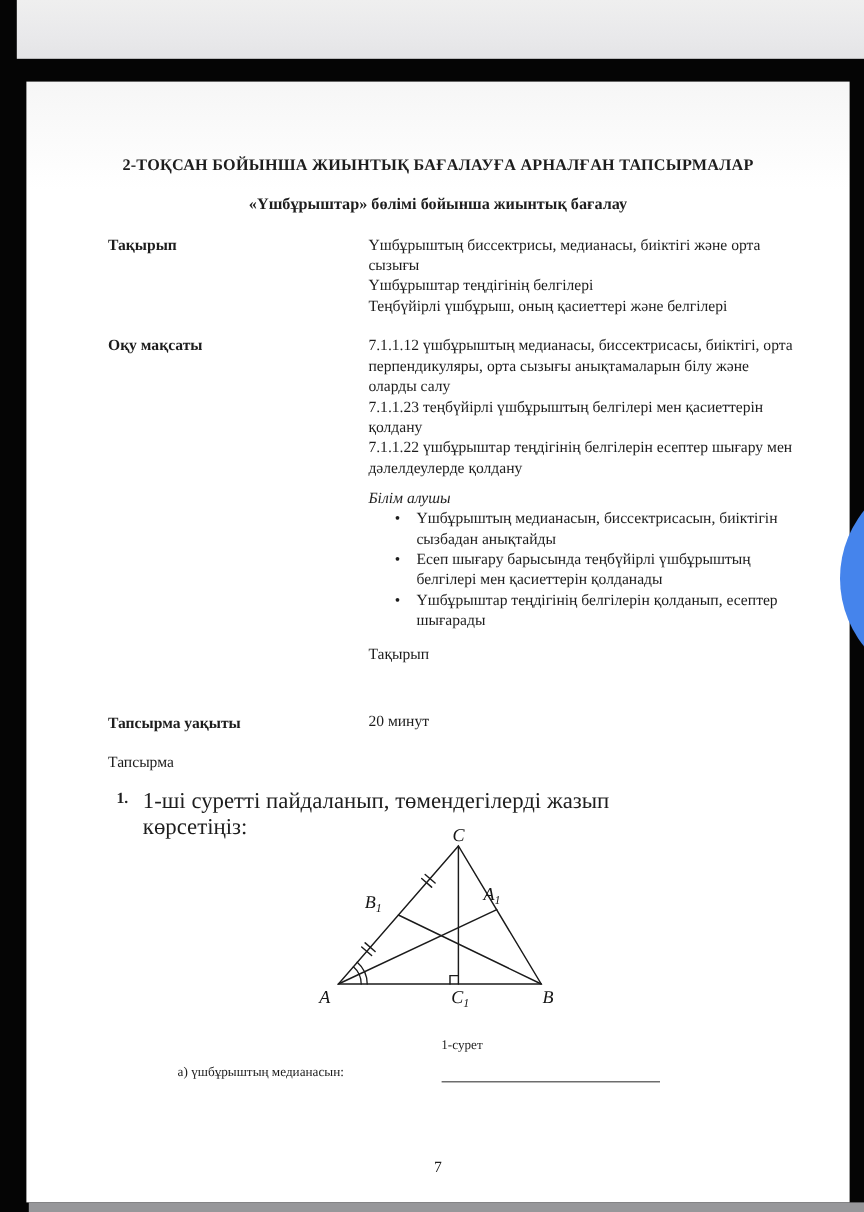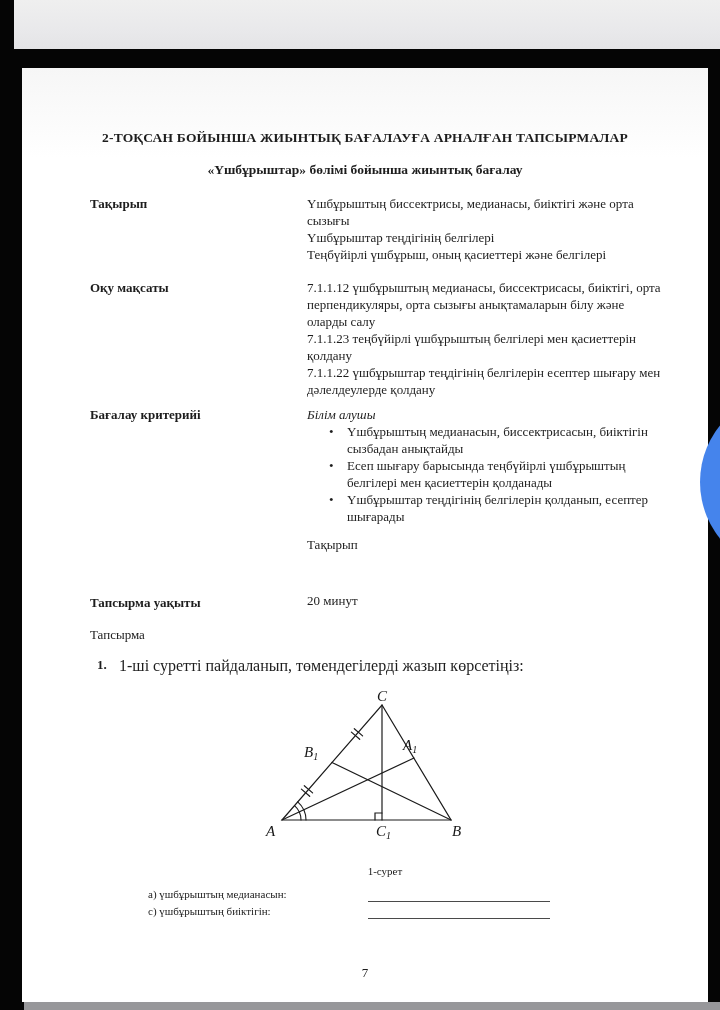--- a/index.html
+++ b/index.html
@@ -28,21 +28,21 @@
   .abs{position:absolute;}
   .doc-title{top:62px;left:0;right:0;text-align:center;font-weight:700;font-size:13.5px;letter-spacing:.2px;}
   .doc-subtitle{top:94px;left:0;right:0;text-align:center;font-weight:700;font-size:13.5px;font-family:Liberation Serif, serif;}
   .lbl{left:68px;width:175px;font-weight:700;font-size:13px;line-height:17px;}
   .val{left:256px;width:358px;font-size:13px;line-height:17px;margin-left:29px;}
   .italic{font-style:italic;}
   .bullet{position:relative;padding-left:40px;}
   .bullet .dot{position:absolute;left:22px;top:0;}
   .task-head{left:68px;font-weight:400;font-size:13px;}
   .task-num{left:75px;font-weight:700;font-size:13px;}
-  .task-text{left:97px;font-size:16px;width:480px;}
+  .task-text{left:97px;font-size:19px;width:480px;}
   .figure{left:236px;top:622px;width:210px;height:150px;}
   .fig-caption{top:797px;left:40px;right:0;text-align:center;font-size:11px;}
   .answers{left:126px;top:820px;width:480px;font-size:11px;}
   .answer-row{height:17px;position:relative;}
   .answer-blank{
     position:absolute;left:220px;top:0;width:182px;height:13px;
     border-bottom:1.2px solid #4a4a4a;
   }
   .page-number{top:897px;left:0;right:0;text-align:center;font-size:13px;}
   svg text{font-family:"Liberation Serif","DejaVu Serif",serif;font-style:italic;font-size:15px;fill:#161616;}
@@ -67,21 +67,20 @@
       <div>Теңбүйірлі үшбұрыш, оның қасиеттері және белгілері</div>
     </div>
 
     <div class="abs lbl" style="top:211px">Оқу мақсаты</div>
     <div class="abs val" style="top:211px">
       <div>7.1.1.12 үшбұрыштың медианасы, биссектрисасы,  биіктігі, орта перпендикуляры,  орта сызығы анықтамаларын білу және оларды салу</div>
       <div>7.1.1.23 теңбүйірлі үшбұрыштың белгілері мен қасиеттерін қолдану</div>
       <div>7.1.1.22 үшбұрыштар теңдігінің белгілерін есептер шығару мен дәлелдеулерде қолдану</div>
     </div>
 
-    <div class="abs lbl" style="top:338px">Бағалау критерийі</div>
     <div class="abs val" style="top:338px">
       <div class="italic">Білім алушы</div>
       <div class="bullet">
         <span class="dot">•</span>
         <span>Үшбұрыштың медианасын, биссектрисасын, биіктігін сызбадан анықтайды</span>
       </div>
       <div class="bullet">
         <span class="dot">•</span>
         <span>Есеп шығару барысында теңбүйірлі үшбұрыштың белгілері мен қасиеттерін қолданады</span>
       </div>
@@ -130,24 +129,20 @@
       <text x="145" y="60"><tspan>A</tspan><tspan class="sub" dy="3">1</tspan></text>
     </svg>
 
     <div class="abs fig-caption">1-сурет</div>
 
     <div class="abs answers">
       <div class="answer-row">
         <span>а) үшбұрыштың медианасын:</span>
         <span class="answer-blank"></span>
       </div>
-      <div class="answer-row">
-        <span>с) үшбұрыштың биіктігін:</span>
-        <span class="answer-blank"></span>
-      </div>
     </div>
 
     <div class="abs page-number">7</div>
   </div>
 
   <div class="bottom-bar"></div>
   <div class="bubble"></div>
 </div>
 
 </body></html>

